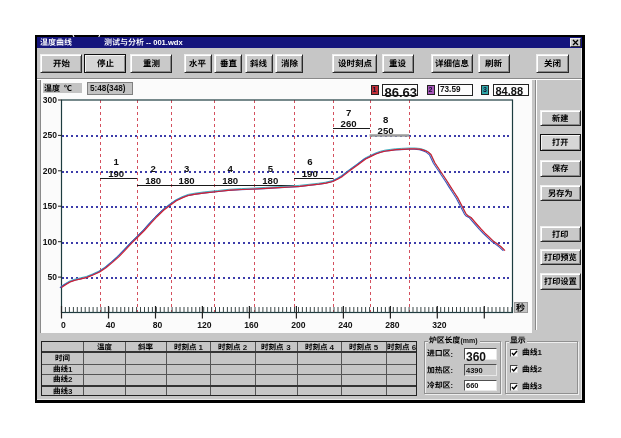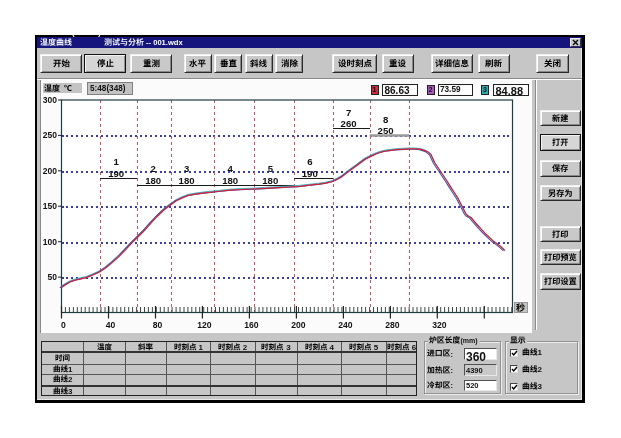--- a/index.html
+++ b/index.html
@@ -136,21 +136,21 @@
 <svg style="position:absolute;left:63px;top:83px" width="10" height="11">
     <g transform="translate(1,8.0) scale(0.0080)">
       <use href="#z2103" x="0"></use>
     </g>
   </svg>
 <div class="a" style="left:86.5px;top:81.5px;width:46px;height:13px;background:#c3c3c3;border:1px solid #808080;box-sizing:border-box"></div>
 <div class="t" style="left:90px;top:84px;font-size:8.2px;font-weight:bold">5:48(348)</div>
 <div class="a" style="left:370.5px;top:84.5px;width:8px;height:10px;background:#c23038;border:1px solid #222;box-sizing:border-box"></div>
 <div class="t" style="left:372.5px;top:85.5px;font-size:7px;font-weight:bold;color:#101030">1</div>
 <div class="a" style="left:382px;top:83.5px;width:35.5px;height:12px;background:#fdfdfd;border:1px solid #222;box-sizing:border-box"></div>
-<div class="t" style="left:384.5px;top:85px;font-size:10px;font-weight:bold">86.63</div>
+<div class="t" style="left:384.5px;top:85px;font-size:13px;font-weight:bold">86.63</div>
 <div class="a" style="left:426.5px;top:84.5px;width:8px;height:10px;background:#a855b8;border:1px solid #222;box-sizing:border-box"></div>
 <div class="t" style="left:428.5px;top:85.5px;font-size:7px;font-weight:bold;color:#101030">2</div>
 <div class="a" style="left:437.5px;top:83.5px;width:35.5px;height:12px;background:#fdfdfd;border:1px solid #222;box-sizing:border-box"></div>
 <div class="t" style="left:440.0px;top:85px;font-size:8.2px;font-weight:bold">73.59</div>
 <div class="a" style="left:481px;top:84.5px;width:8px;height:10px;background:#2fa8a8;border:1px solid #222;box-sizing:border-box"></div>
 <div class="t" style="left:483px;top:85.5px;font-size:7px;font-weight:bold;color:#101030">3</div>
 <div class="a" style="left:493px;top:83.5px;width:35.5px;height:12px;background:#fdfdfd;border:1px solid #222;box-sizing:border-box"></div>
 <div class="t" style="left:495.5px;top:85px;font-size:11px;font-weight:bold">84.88</div>
 <svg class="a" style="left:40px;top:80px" width="492" height="253">
     <rect x="21.5" y="20" width="451.0" height="212.5" fill="#fff"></rect>
@@ -536,21 +536,21 @@
 <div class="t" style="left:466px;top:365.8px;font-size:7.5px;font-weight:bold">4390</div>
 <svg style="position:absolute;left:426px;top:380.0px" width="25" height="10">
     <g transform="translate(1,7.8) scale(0.0078)">
       <use href="#z51b7" x="0"></use>
       <use href="#z5374" x="1000"></use>
       <use href="#z533a" x="2000"></use>
     </g>
   </svg>
 <div class="t" style="left:450.5px;top:381.3px;font-size:7.5px;font-weight:bold">:</div>
 <div class="ebox" style="left:463.5px;top:379.8px;width:31px;height:9.5px;background:#fff"></div>
-<div class="t" style="left:466px;top:381.3px;font-size:7.5px;font-weight:bold">520</div>
+<div class="t" style="left:466px;top:381.3px;font-size:7.5px;font-weight:bold">660</div>
 <div class="grp" style="left:504.5px;top:340.5px;width:71px;height:51px"></div>
 <div class="a" style="left:509px;top:335.5px;width:18px;height:9px;background:#c6c6c6"></div>
 <svg style="position:absolute;left:509px;top:335px" width="17" height="10">
     <g transform="translate(1,7.8) scale(0.0078)">
       <use href="#z663e" x="0"></use>
       <use href="#z793a" x="1000"></use>
     </g>
   </svg>
 <div class="a" style="left:509.5px;top:348.5px;width:8px;height:8px;background:#fff;border:1px solid;border-color:#444 #ddd #ddd #444;box-sizing:border-box"></div>
 <svg class="a" style="left:510.5px;top:349.5px" width="7" height="7">

